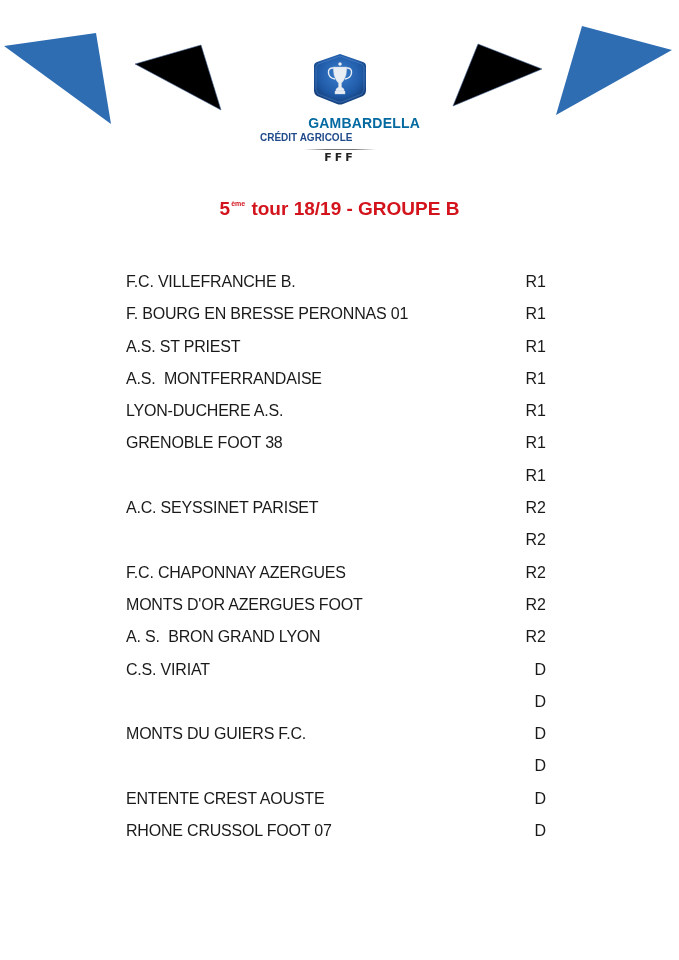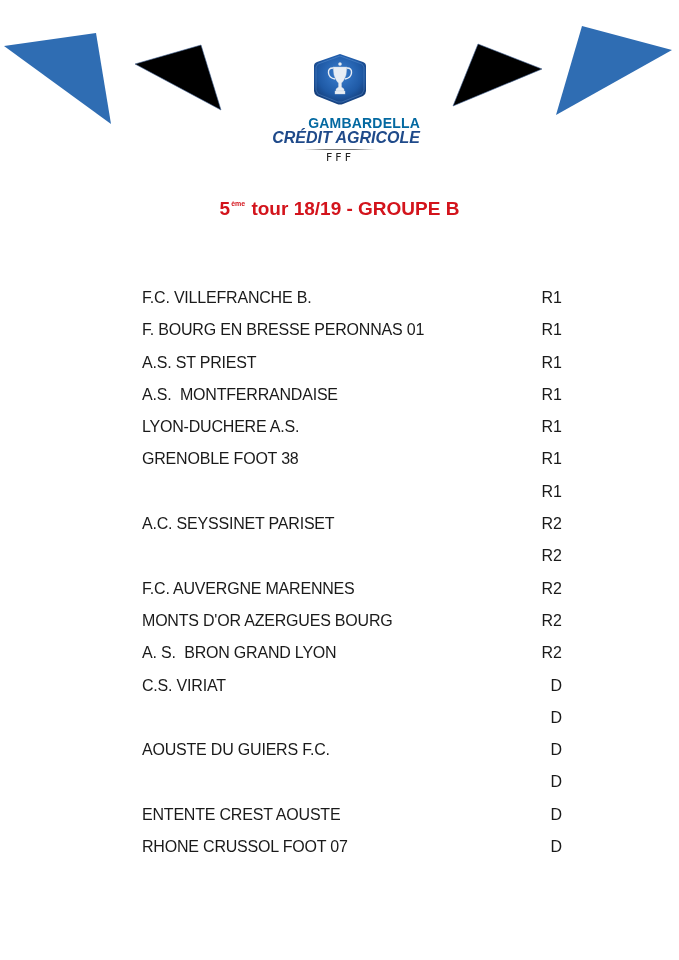--- a/index.html
+++ b/index.html
@@ -46,46 +46,46 @@
       font-size: 14px;
       color: #0369a1;
       letter-spacing: 0.2px;
       line-height: 16px;
     }
     .brand-line2 {
       position: absolute;
       left: 0;
       top: 81px;
       width: 160px;
-      text-align: right;
-      font-weight: bold;
-      font-size: 16px;
+      text-align: left;
+      font-weight: bold;
+      font-size: 10px;
       color: #1f4a8a;
       line-height: 14px;
-      font-style: italic;
     }
     .brand-rule {
       position: absolute;
       left: 44px;
       top: 99px;
       width: 72px;
       height: 1px;
       background: linear-gradient(to right, rgba(150,150,150,0), #777 30%, #777 70%, rgba(150,150,150,0));
     }
     .brand-fff {
       position: absolute;
       left: 0;
       top: 102px;
       width: 160px;
       text-align: center;
       font-size: 11px;
       color: #222;
       letter-spacing: 3px;
       line-height: 12px;
       font-family: "DejaVu Sans", sans-serif;
+      font-weight: bold;
     }
     .title {
       position: absolute;
       left: 0;
       top: 192px;
       width: 679px;
       text-align: center;
       color: #d3141c;
       font-weight: bold;
       font-size: 19px;
@@ -96,21 +96,21 @@
       font-size: 7px;
       vertical-align: 9px;
       margin-left: 1px;
       margin-right: 1px;
     }
     .team-list {
       position: absolute;
       left: 126px;
       top: 271px;
       width: 420px;
-      margin: 16px;
+      margin: 0;
       padding: 0;
       list-style: none;
     }
     .team-row {
       position: relative;
       height: 32.3px;
       font-size: 16px;
       line-height: 22px;
       color: #1a1a1a;
     }
@@ -198,40 +198,40 @@
       <span class="team-level">R1</span>
     </li>
   <li class="team-row">
       <span class="team-name">A.C. SEYSSINET PARISET</span>
       <span class="team-level">R2</span>
     </li>
   <li class="team-row">
       <span class="team-level">R2</span>
     </li>
   <li class="team-row">
-      <span class="team-name">F.C. AUVERGNE MARENNES</span>
-      <span class="team-level">R2</span>
-    </li>
-  <li class="team-row">
-      <span class="team-name">MONTS D'OR AZERGUES BOURG</span>
+      <span class="team-name">F.C. CHAPONNAY AZERGUES</span>
+      <span class="team-level">R2</span>
+    </li>
+  <li class="team-row">
+      <span class="team-name">MONTS D'OR AZERGUES FOOT</span>
       <span class="team-level">R2</span>
     </li>
   <li class="team-row">
       <span class="team-name">A. S.  BRON GRAND LYON</span>
       <span class="team-level">R2</span>
     </li>
   <li class="team-row">
       <span class="team-name">C.S. VIRIAT</span>
       <span class="team-level">D</span>
     </li>
   <li class="team-row">
       <span class="team-level">D</span>
     </li>
   <li class="team-row">
-      <span class="team-name">AOUSTE DU GUIERS F.C.</span>
+      <span class="team-name">MONTS DU GUIERS F.C.</span>
       <span class="team-level">D</span>
     </li>
   <li class="team-row">
       <span class="team-level">D</span>
     </li>
   <li class="team-row">
       <span class="team-name">ENTENTE CREST AOUSTE</span>
       <span class="team-level">D</span>
     </li>
   <li class="team-row">

